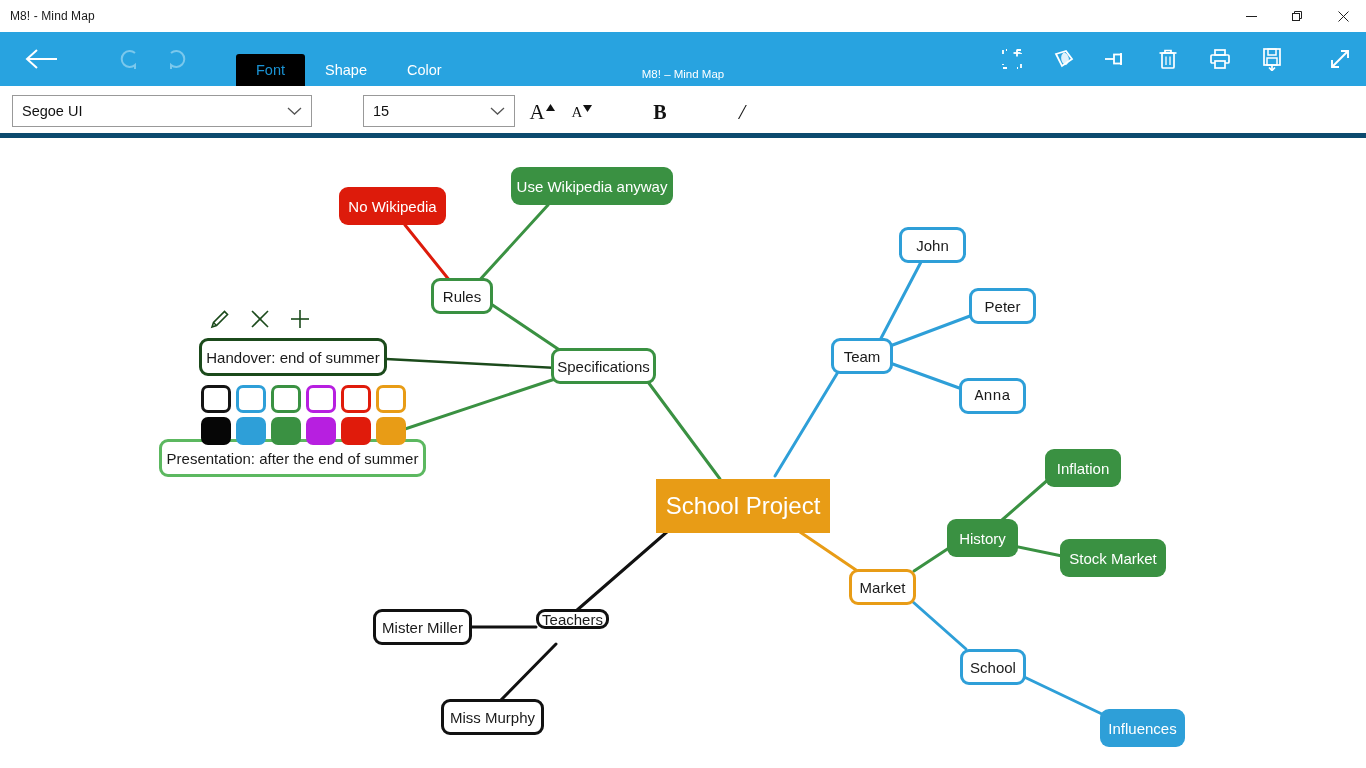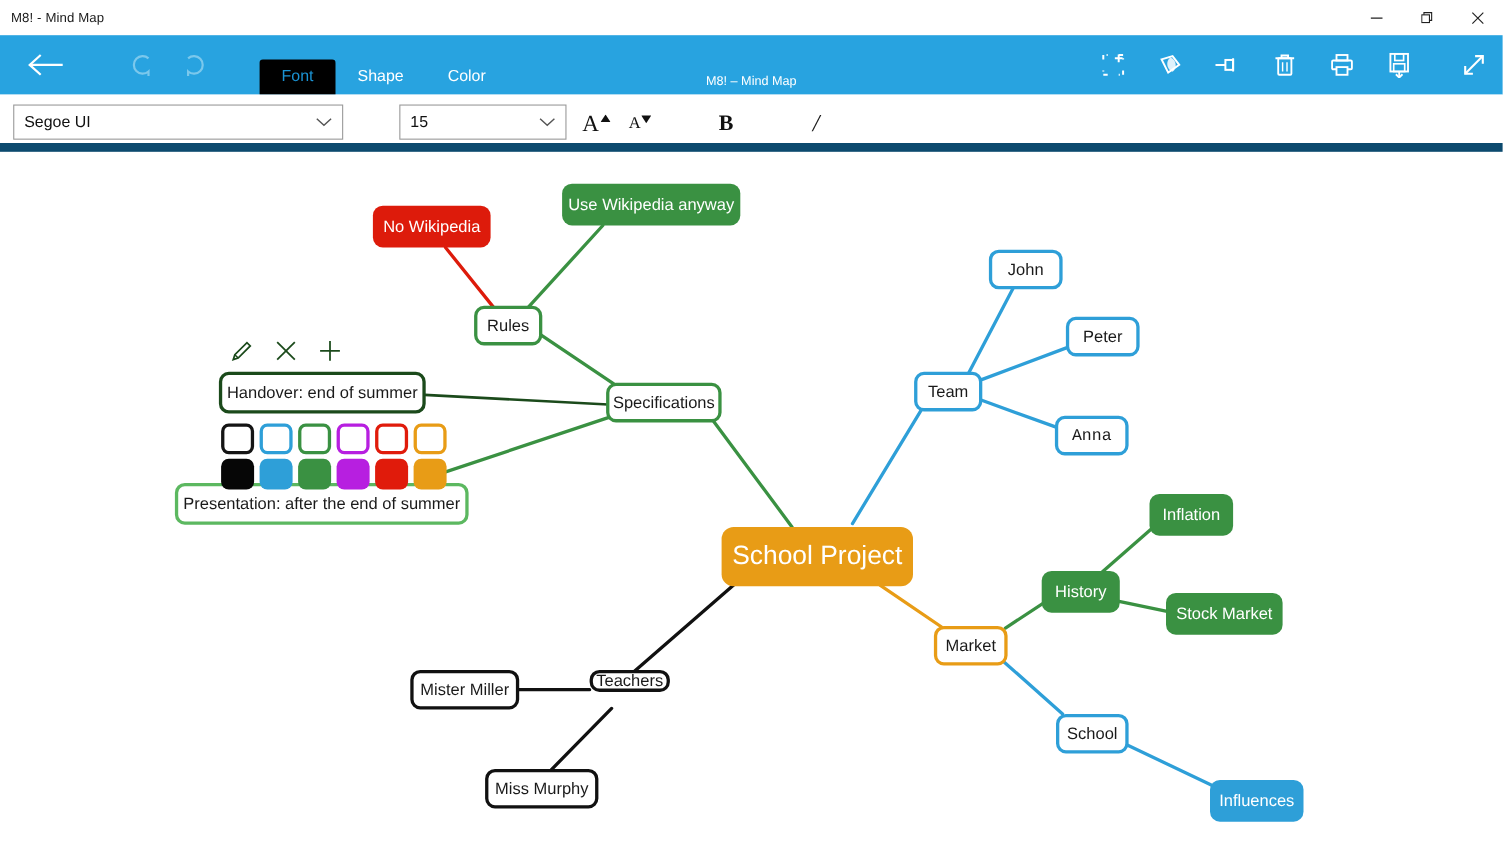--- a/index.html
+++ b/index.html
@@ -67,21 +67,21 @@
   .ricon {
     width: 52px; height: 54px;
     display: flex; align-items: center; justify-content: center;
   }
 
   
   .fontbar {
     position: absolute; top: 86px; left: 0;
     width: 1366px; height: 52px;
     background: #ffffff;
-    border-bottom: 8px solid #0c4a6e;
+    border-bottom: 5px solid #0c4a6e;
   }
   .combo {
     position: absolute; top: 9px;
     height: 32px;
     border: 1px solid #999999;
     background: #ffffff;
     display: flex; align-items: center;
     font-size: 14.5px; color: #111111;
     padding-left: 9px;
   }
@@ -116,21 +116,21 @@
     position: absolute;
     display: flex; align-items: center; justify-content: center;
     border-radius: 9px;
     white-space: nowrap;
     font-size: 15px;
     line-height: 1;
   }
   .node.outline { background: #ffffff; border-width: 3px; border-style: solid; color: #1a1a1a; }
   .node.filled  { border: none; color: #ffffff; }
   .node.root {
-    font-size: 24px; border-radius: 11px;
+    font-size: 24px; border-radius: 0;
   }
 
   
   .edit-tools {
     position: absolute;
     display: flex; align-items: center;
   }
   .edit-tool {
     width: 40px; height: 30px;
     display: flex; align-items: center; justify-content: center;

